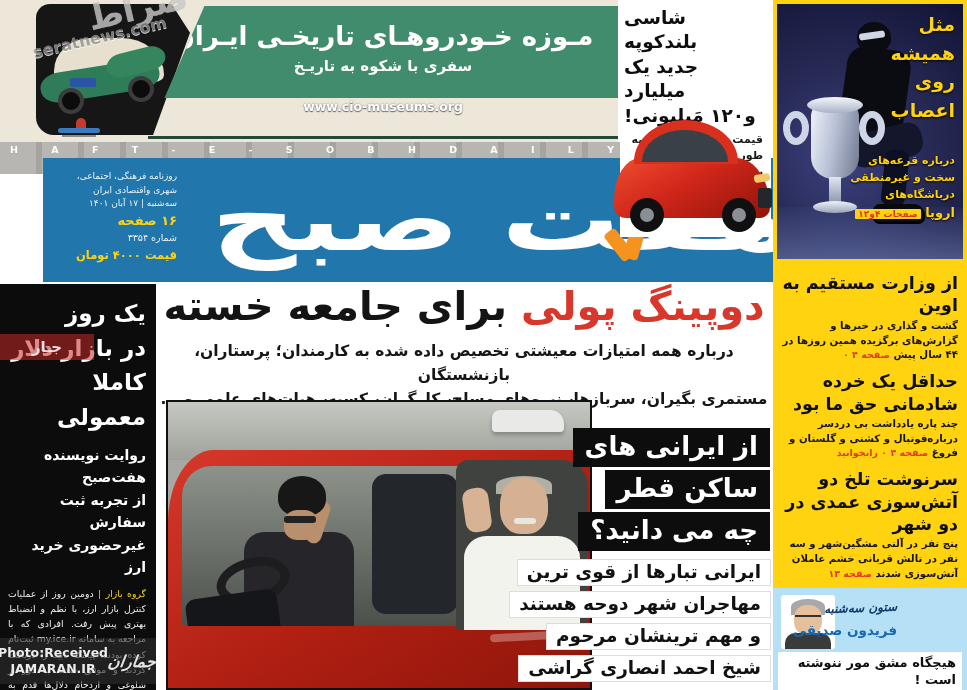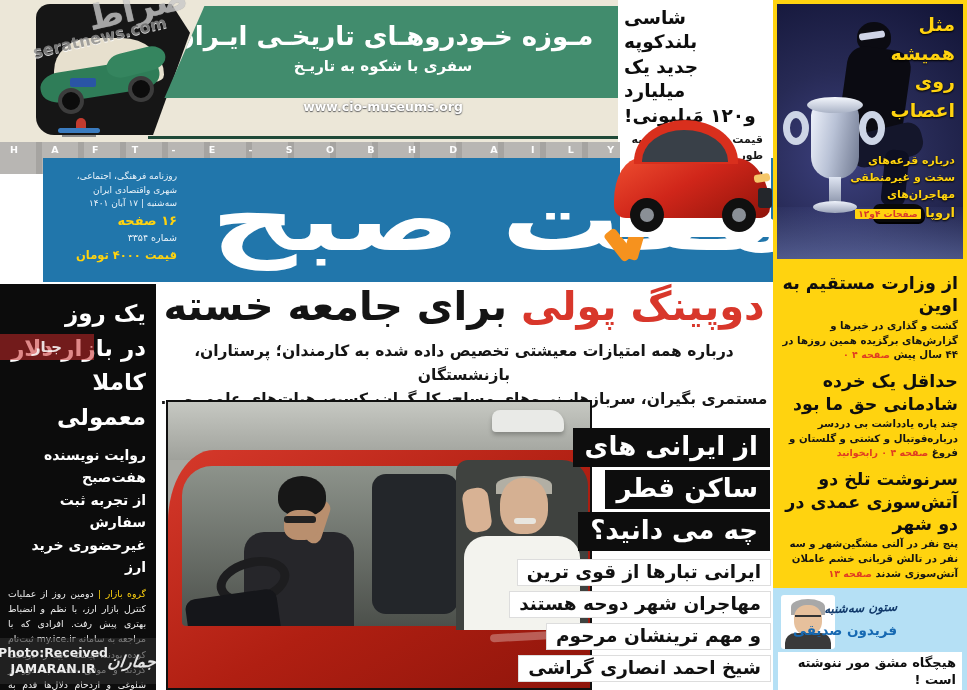--- a/index.html
+++ b/index.html
@@ -262,21 +262,21 @@
     </div>
     <div class="cl-head-txt">
       <div>مثل</div>
       <div>همیشه</div>
       <div>روی</div>
       <div>اعصاب</div>
     </div>
     <div class="cl-sub-txt">
       <div>درباره قرعه‌های</div>
       <div>سخت و غیرمنطقی</div>
-      <div>مهاجران‌های</div>
+      <div>درباشگاه‌های</div>
       <div><span class="tail">اروپا </span><span class="chip">صفحات ۴و۱۲</span></div>
     </div>
   </div>
 
   <div class="abs lead">
     <div class="lead-h">
       <span class="red">دوپینگ پولی </span><span class="blk">برای جامعه خسته</span>
     </div>
     <div class="lead-sub">
       <span>درباره همه امتیازات معیشتی تخصیص داده شده به کارمندان؛ پرستاران، بازنشستگان</span><br>

